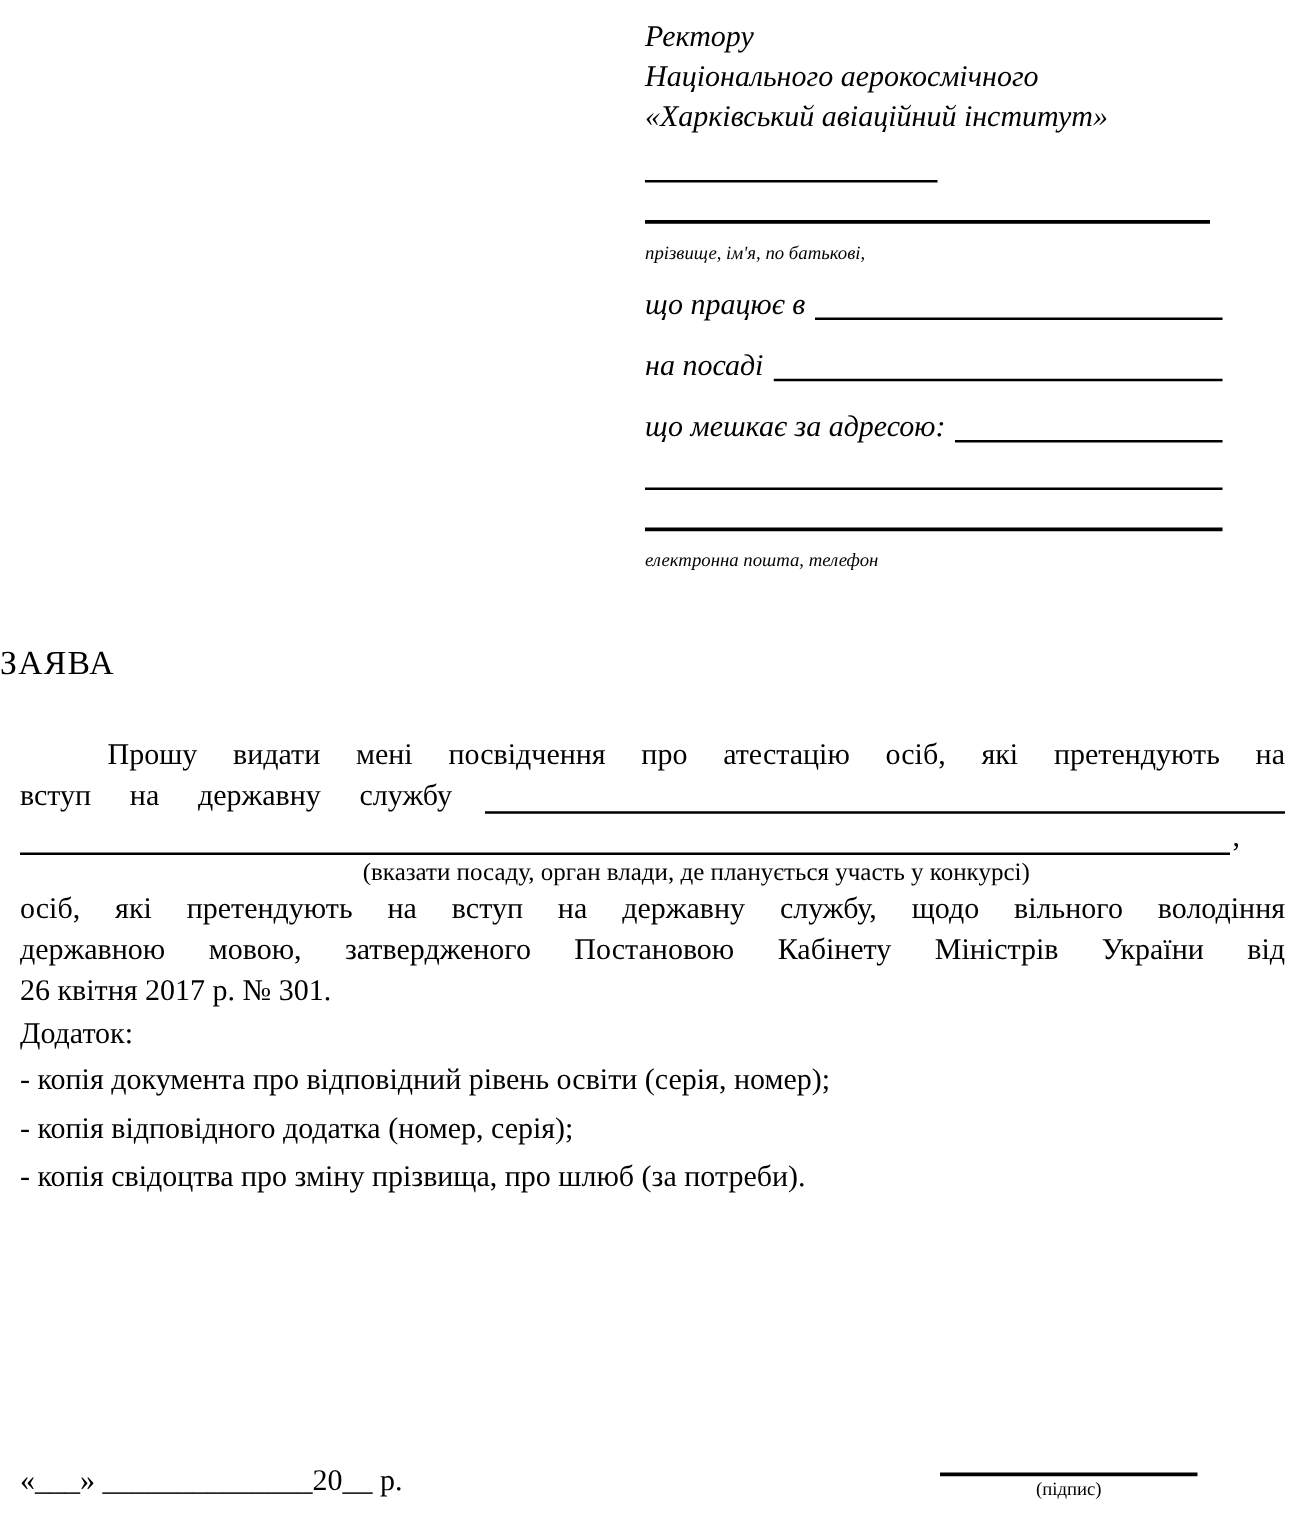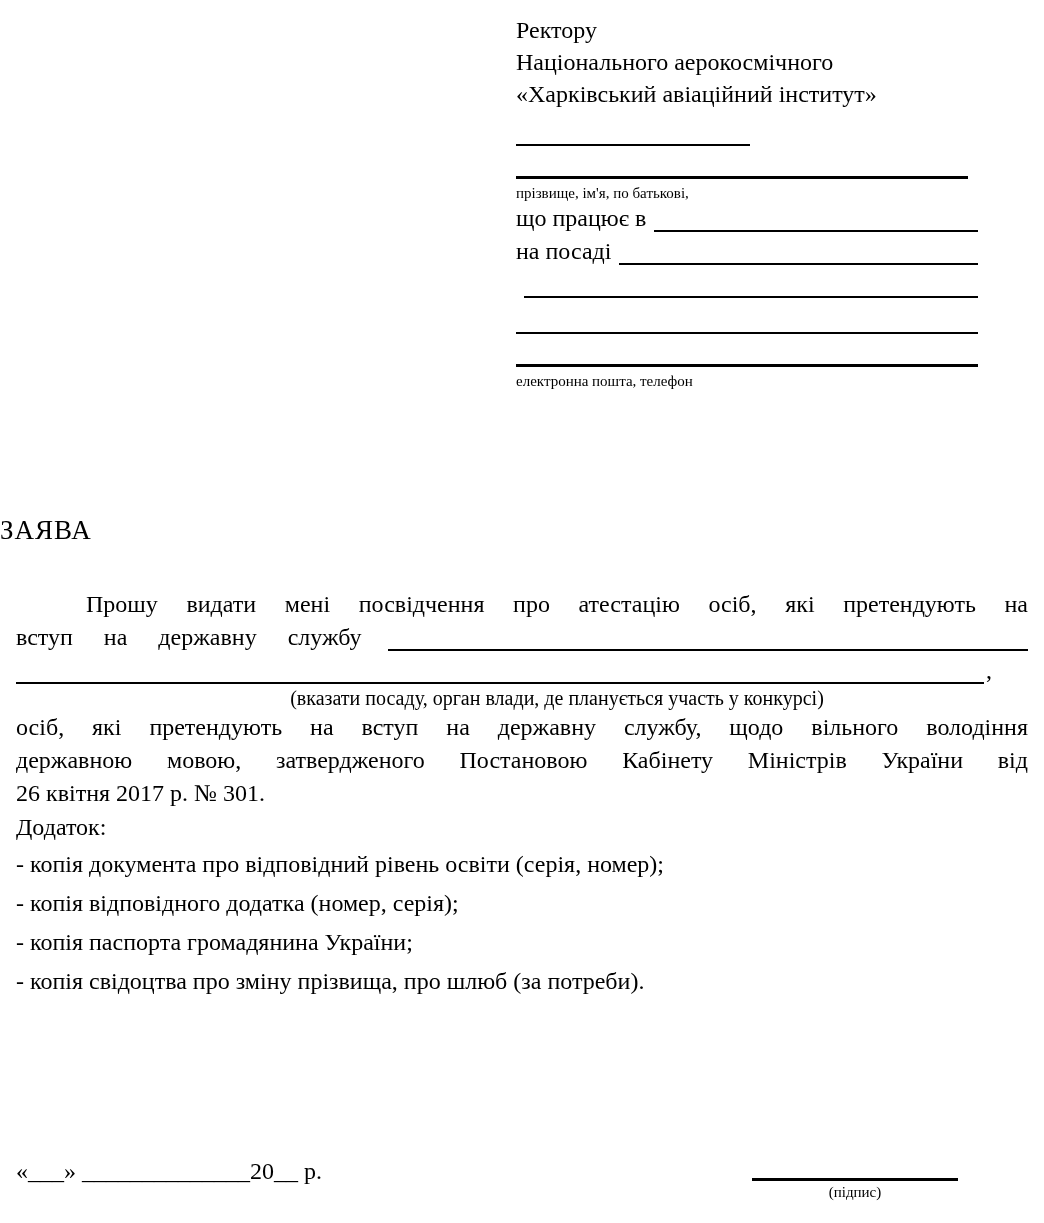--- a/index.html
+++ b/index.html
@@ -7,27 +7,27 @@
   body {
     width:1044px; height:1223px;
     font-family:"Liberation Serif","DejaVu Serif",serif;
     color:#000;
   }
   .page { position:relative; width:1044px; height:1223px; background:#fff; overflow:hidden; }
 
   
   .header-block {
     position:absolute; left:516px; top:14px; width:462px;
-    font-size:24px; line-height:32px;
+    font-size:24px; line-height:32px;font-style:italic;
   }
   .addr-line { white-space:nowrap; }
   .blank-short { width:234px; height:0; border-bottom:2px solid #000; margin-top:34px; }
   .blank-name  { width:452px; height:0; border-bottom:3px solid #000; margin-top:30px; }
-  .caption { font-size:15px; line-height:17px; margin-top:6px; }
-  .field-row { display:flex; align-items:flex-end; height:33px; margin-top:0; }
+  .caption { font-size:15px; line-height:17px; margin-top:16px; }
+  .field-row { display:flex; align-items:center; height:33px; margin-top:16px; }
   .field-row:first-of-type { margin-top:5px; }
   .field-row .label { white-space:nowrap; line-height:33px; flex:0 0 auto; }
   .field-row .fill { flex:1 1 auto; border-bottom:2px solid #000; height:26px; margin-left:8px; margin-bottom:3px; }
   .blank-contact1 { width:462px; height:0; border-bottom:2px solid #000; margin-top:31px; }
   .blank-contact2 { width:462px; height:0; border-bottom:3px solid #000; margin-top:30px; }
 
   
   .doc-title {
     position:absolute; top:514px; left:0; width:100%;
     font-size:27px; line-height:33px; letter-spacing:1px;
@@ -44,21 +44,21 @@
   .comma-row .fill { flex:1 1 auto; border-bottom:2px solid #000; height:26px; margin-bottom:3px; margin-right:2px; }
   .comma-row .comma { flex:0 0 42px; line-height:33px; }
   .center-caption { text-align:center; font-size:20px; line-height:20px; padding-left:70px; margin-top:1px; margin-bottom:3px; }
   .para .para-line { text-align:justify; text-align-last:justify; }
   .para .para-line:last-child { text-align:justify; text-align-last:left; }
   .attach-label { margin-top:1px; }
   .attach-list { margin-top:4px; }
   .attach-list .attach-item { margin-bottom:6px; }
 
   
-  .footer { position:absolute; left:16px; top:1155px; width:1012px; display:flex; align-items:flex-start; }
+  .footer { position:absolute; left:16px; top:1155px; width:1012px; display:flex; align-items:flex-end; }
   .date-text { font-size:24px; line-height:33px; white-space:pre; }
   .sig-block { margin-left:auto; margin-right:70px; width:206px; }
   .sig-line { width:206px; height:26px; border-bottom:3px solid #000; }
   .sig-caption { text-align:center; font-size:15px; line-height:19px; margin-top:2px; }
 </style>
 </head>
 <body>
 
 <div class="page">
 
@@ -75,20 +75,21 @@
 
     <div class="field-row">
       <span class="label">що працює в</span>
       <span class="fill"></span>
     </div>
     <div class="field-row">
       <span class="label">на посаді</span>
       <span class="fill"></span>
     </div>
     <div class="field-row">
+      <span class="label">що мешкає за адресою:</span>
       <span class="fill"></span>
     </div>
 
     <div class="blank-contact1"></div>
     <div class="blank-contact2"></div>
     <div class="caption">електронна пошта, телефон</div>
   </div>
 
   <div class="doc-title">ЗАЯВА</div>
 
@@ -111,21 +112,20 @@
         <div class="para-line">осіб, які претендують на вступ на державну службу, щодо вільного володіння</div>
         <div class="para-line">державною мовою, затвердженого Постановою Кабінету Міністрів України від</div>
         <div class="para-line">26 квітня 2017 р. № 301.</div>
       </div>
 
     <div class="attach-label">Додаток:</div>
 
     <div class="attach-list">
         <div class="attach-item">- копія документа про відповідний рівень освіти (серія, номер);</div>
         <div class="attach-item">- копія відповідного додатка (номер, серія);</div>
-        <div class="attach-item">- копія паспорта громадянина України;</div>
         <div class="attach-item">- копія свідоцтва про зміну прізвища, про шлюб (за потреби).</div>
       </div>
   </div>
 
   <div class="footer">
     <span class="date-text">«___» ______________20__ р.</span>
     <div class="sig-block">
       <div class="sig-line"></div>
       <div class="sig-caption">(підпис)</div>
     </div>

